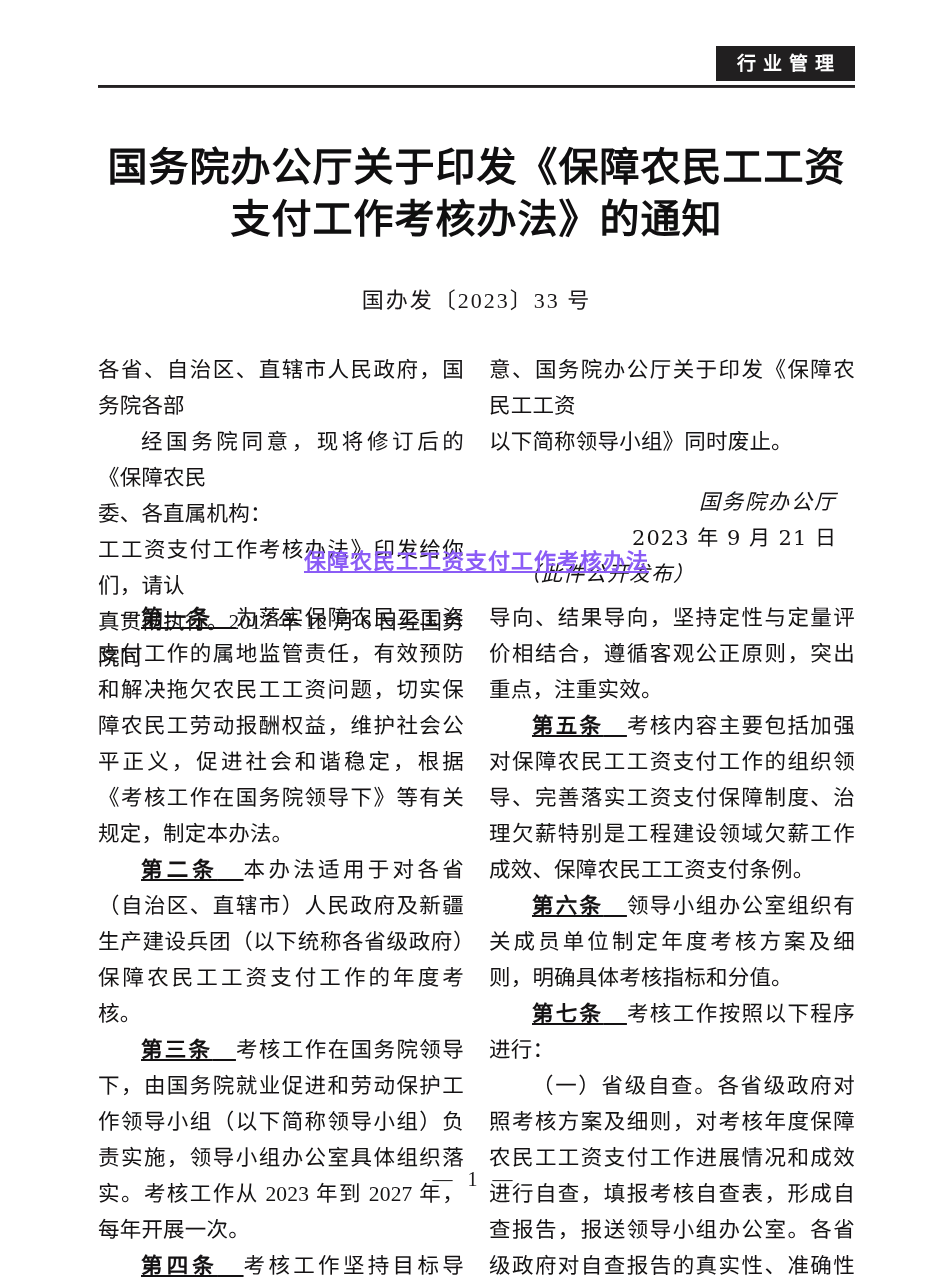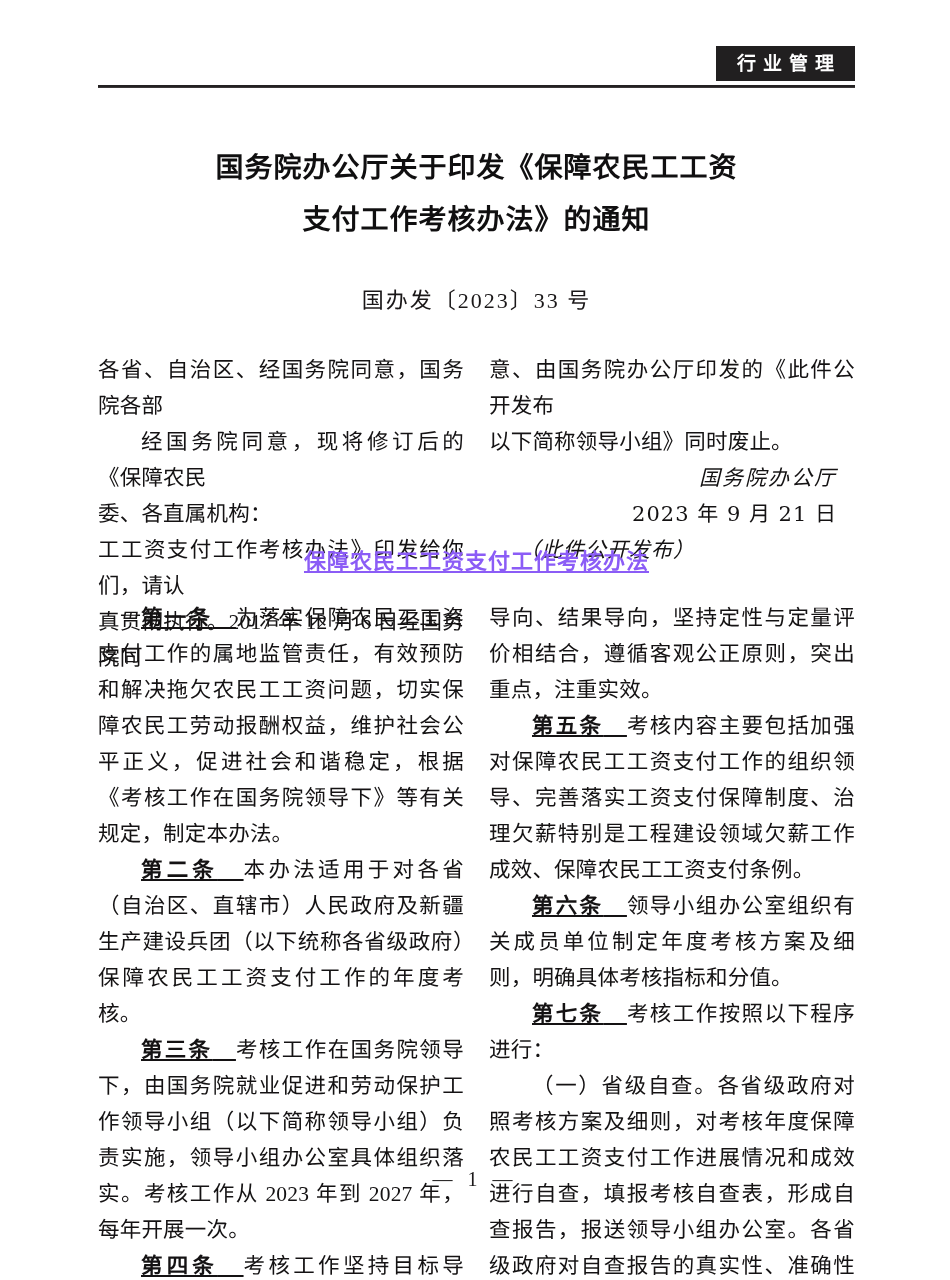--- a/index.html
+++ b/index.html
@@ -65,21 +65,21 @@
 
   
   .doc-title {
     position: absolute;
     left: 98px;
     right: 95px;
     top: 142px;
     text-align: center;
     font-family: "Liberation Serif", "DejaVu Serif", serif;
     font-weight: 700;
-    font-size: 28px;
+    font-size: 40px;
     line-height: 52px;
     letter-spacing: 1px;
     color: #100f10;
   }
 
   .doc-title .tline {
     display: block;
     white-space: nowrap;
   }
 
@@ -133,20 +133,21 @@
     content: "\3000";
   }
 
   
   .sig {
     font-family: "DejaVu Serif", "Liberation Serif", serif;
     font-size: 21px;
     line-height: 36px;
     color: #141213;
     font-style: italic;
+    margin-top: 24px;
   }
   .sig-org  { text-align: right; padding-right: 18px; letter-spacing: 2px; }
   .sig-date { text-align: right; padding-right: 18px; letter-spacing: 1px; font-style: normal; }
   .sig-note { text-align: left;  padding-left: 30px;  letter-spacing: 1px; }
 
   
   .section-heading {
     position: absolute;
     left: 98px;
     right: 95px;
@@ -197,29 +198,29 @@
   <div class="doc-title">
     <span class="tline">国务院办公厅关于印发《保障农民工工资</span>
     <span class="tline">支付工作考核办法》的通知</span>
   </div>
 
   <div class="doc-number">国办发〔2023〕33 号</div>
 
   <div class="cols">
 
     <div class="col col-left">
-      <p class="para">各省、自治区、经国务院同意，国务院各部</p>
+      <p class="para">各省、自治区、直辖市人民政府，国务院各部</p>
       <p class="para indent">经国务院同意，现将修订后的《保障农民</p>
       <p class="para">委、各直属机构：</p>
       <p class="para">工工资支付工作考核办法》印发给你们，请认</p>
       <p class="para">真贯彻执行。2017 年 12 月 6 日经国务院同</p>
     </div>
 
     <div class="col col-right">
-      <p class="para">意、由国务院办公厅印发的《此件公开发布</p>
+      <p class="para">意、国务院办公厅关于印发《保障农民工工资</p>
       <p class="para">以下简称领导小组》同时废止。</p>
 
       <div class="sig">
         <div class="sig-org">国务院办公厅</div>
         <div class="sig-date">2023 年 9 月 21 日</div>
         <div class="sig-note">（此件公开发布）</div>
       </div>
     </div>
 
   </div>

